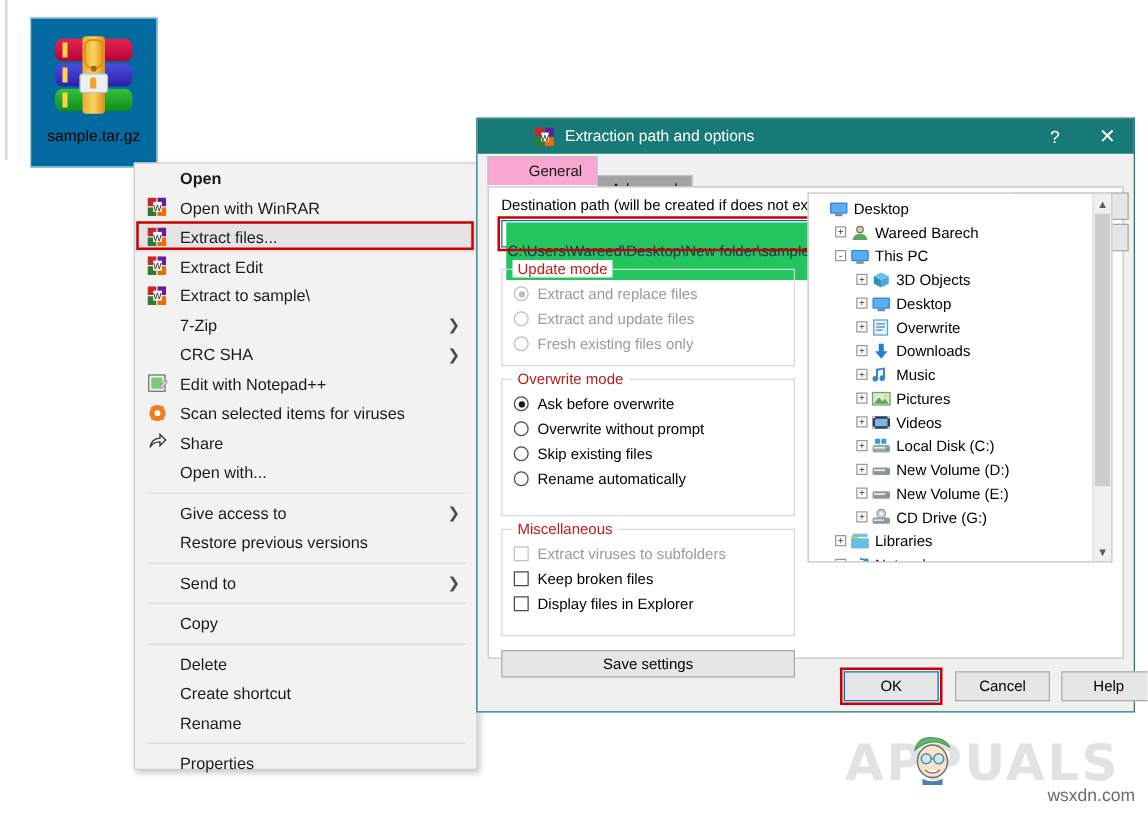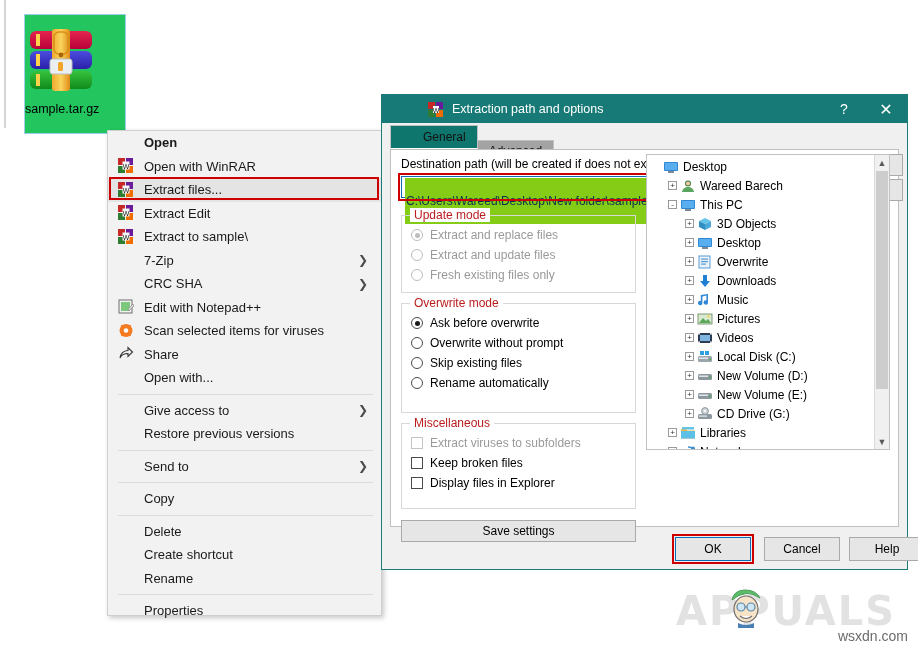--- a/index.html
+++ b/index.html
@@ -10,22 +10,22 @@
     overflow: hidden;
   }
   #root { position: relative; width: 918px; height: 653px; background:#ffffff; }
 
   
   .edge-line { position:absolute; left:4px; top:0; width:2px; height:128px; background:#d6d6d6; }
 
   
   .desk-icon {
     position:absolute; left:24px; top:14px; width:100px; height:118px;
-    background:#22c55e; border:1px solid #9fcfe8;
-    display:flex; flex-direction:column; align-items:flex-start; justify-content:flex-start;
+    background:#0369a1; border:1px solid #9fcfe8;
+    display:flex; flex-direction:column; align-items:center; justify-content:flex-start;
   }
   .rar-big { width:72px; height:72px; margin-top:9px; position:relative; }
   .desk-label { font-size:12.5px; color:#000; margin-top:7px; line-height:1.1; }
 
   
   .ctx {
     position:absolute; left:107px; top:130px; width:273px; height:484px;
     background:#f2f2f2; border:1px solid #cfcfcf;
     box-shadow: 2px 2px 5px rgba(0,0,0,0.22);
     font-size:13px; color:#1a1a1a;
@@ -67,35 +67,35 @@
   .tbtn.close { right:4px; font-size:16px; }
 
   .dlg-body { position:relative; padding:0; height:448px; box-sizing:border-box; }
 
   
   .tabs { position:absolute; left:8px; top:6px; height:21px; display:flex; align-items:flex-end; }
   .tab {
     font-size:12px; padding:3px 11px 3px 11px; border:1px solid #c0c0c0;
     background:#a3a3a3; color:#111; margin-right:-1px; position:relative; top:12px;
   }
-  .tab.active { background:#0f766e; border-bottom-color:#ffffff; z-index:3; padding-top:4px; padding-bottom:4px; top:-1px;padding-left:32px; }
+  .tab.active { background:#f9a8d4; border-bottom-color:#ffffff; z-index:3; padding-top:4px; padding-bottom:4px; top:-1px;padding-left:32px; }
   .tabpanel {
     position:absolute; left:8px; top:26px; right:8px; bottom:44px;
     background:#ffffff; border:1px solid #c0c0c0; box-sizing:border-box;
   }
 
   .dest-label { position:absolute; left:10px; top:7px; font-size:12px; color:#000; }
   .dest-wrap { position:absolute; left:10px; top:26px; width:394px; height:22px; }
   .dest-red { position:absolute; left:7px; top:23px; width:400px; height:28px; border:2px solid #cc0000; box-sizing:border-box; pointer-events:none; }
   .combo {
     width:100%; height:100%; box-sizing:border-box; border:1px solid #0b6cb5;
     background:#ffffff; display:flex; align-items:center; position:relative;
   }
   .combo .selected-text {
-    background:#84cc16; color:#0c2f52; font-size:12px; margin-left:3px; padding:16px 1px;
+    background:#22c55e; color:#0c2f52; font-size:12px; margin-left:3px; padding:16px 1px;
     white-space:nowrap;
     margin-top:28px;
   }
   .combo .caret {
     position:absolute; right:6px; top:50%; transform:translateY(-50%);
     color:#444; font-size:10px;
   }
 
   .btn {
     background:#e6e6e6; border:1px solid #aaaaaa; font-size:12px; color:#000;

